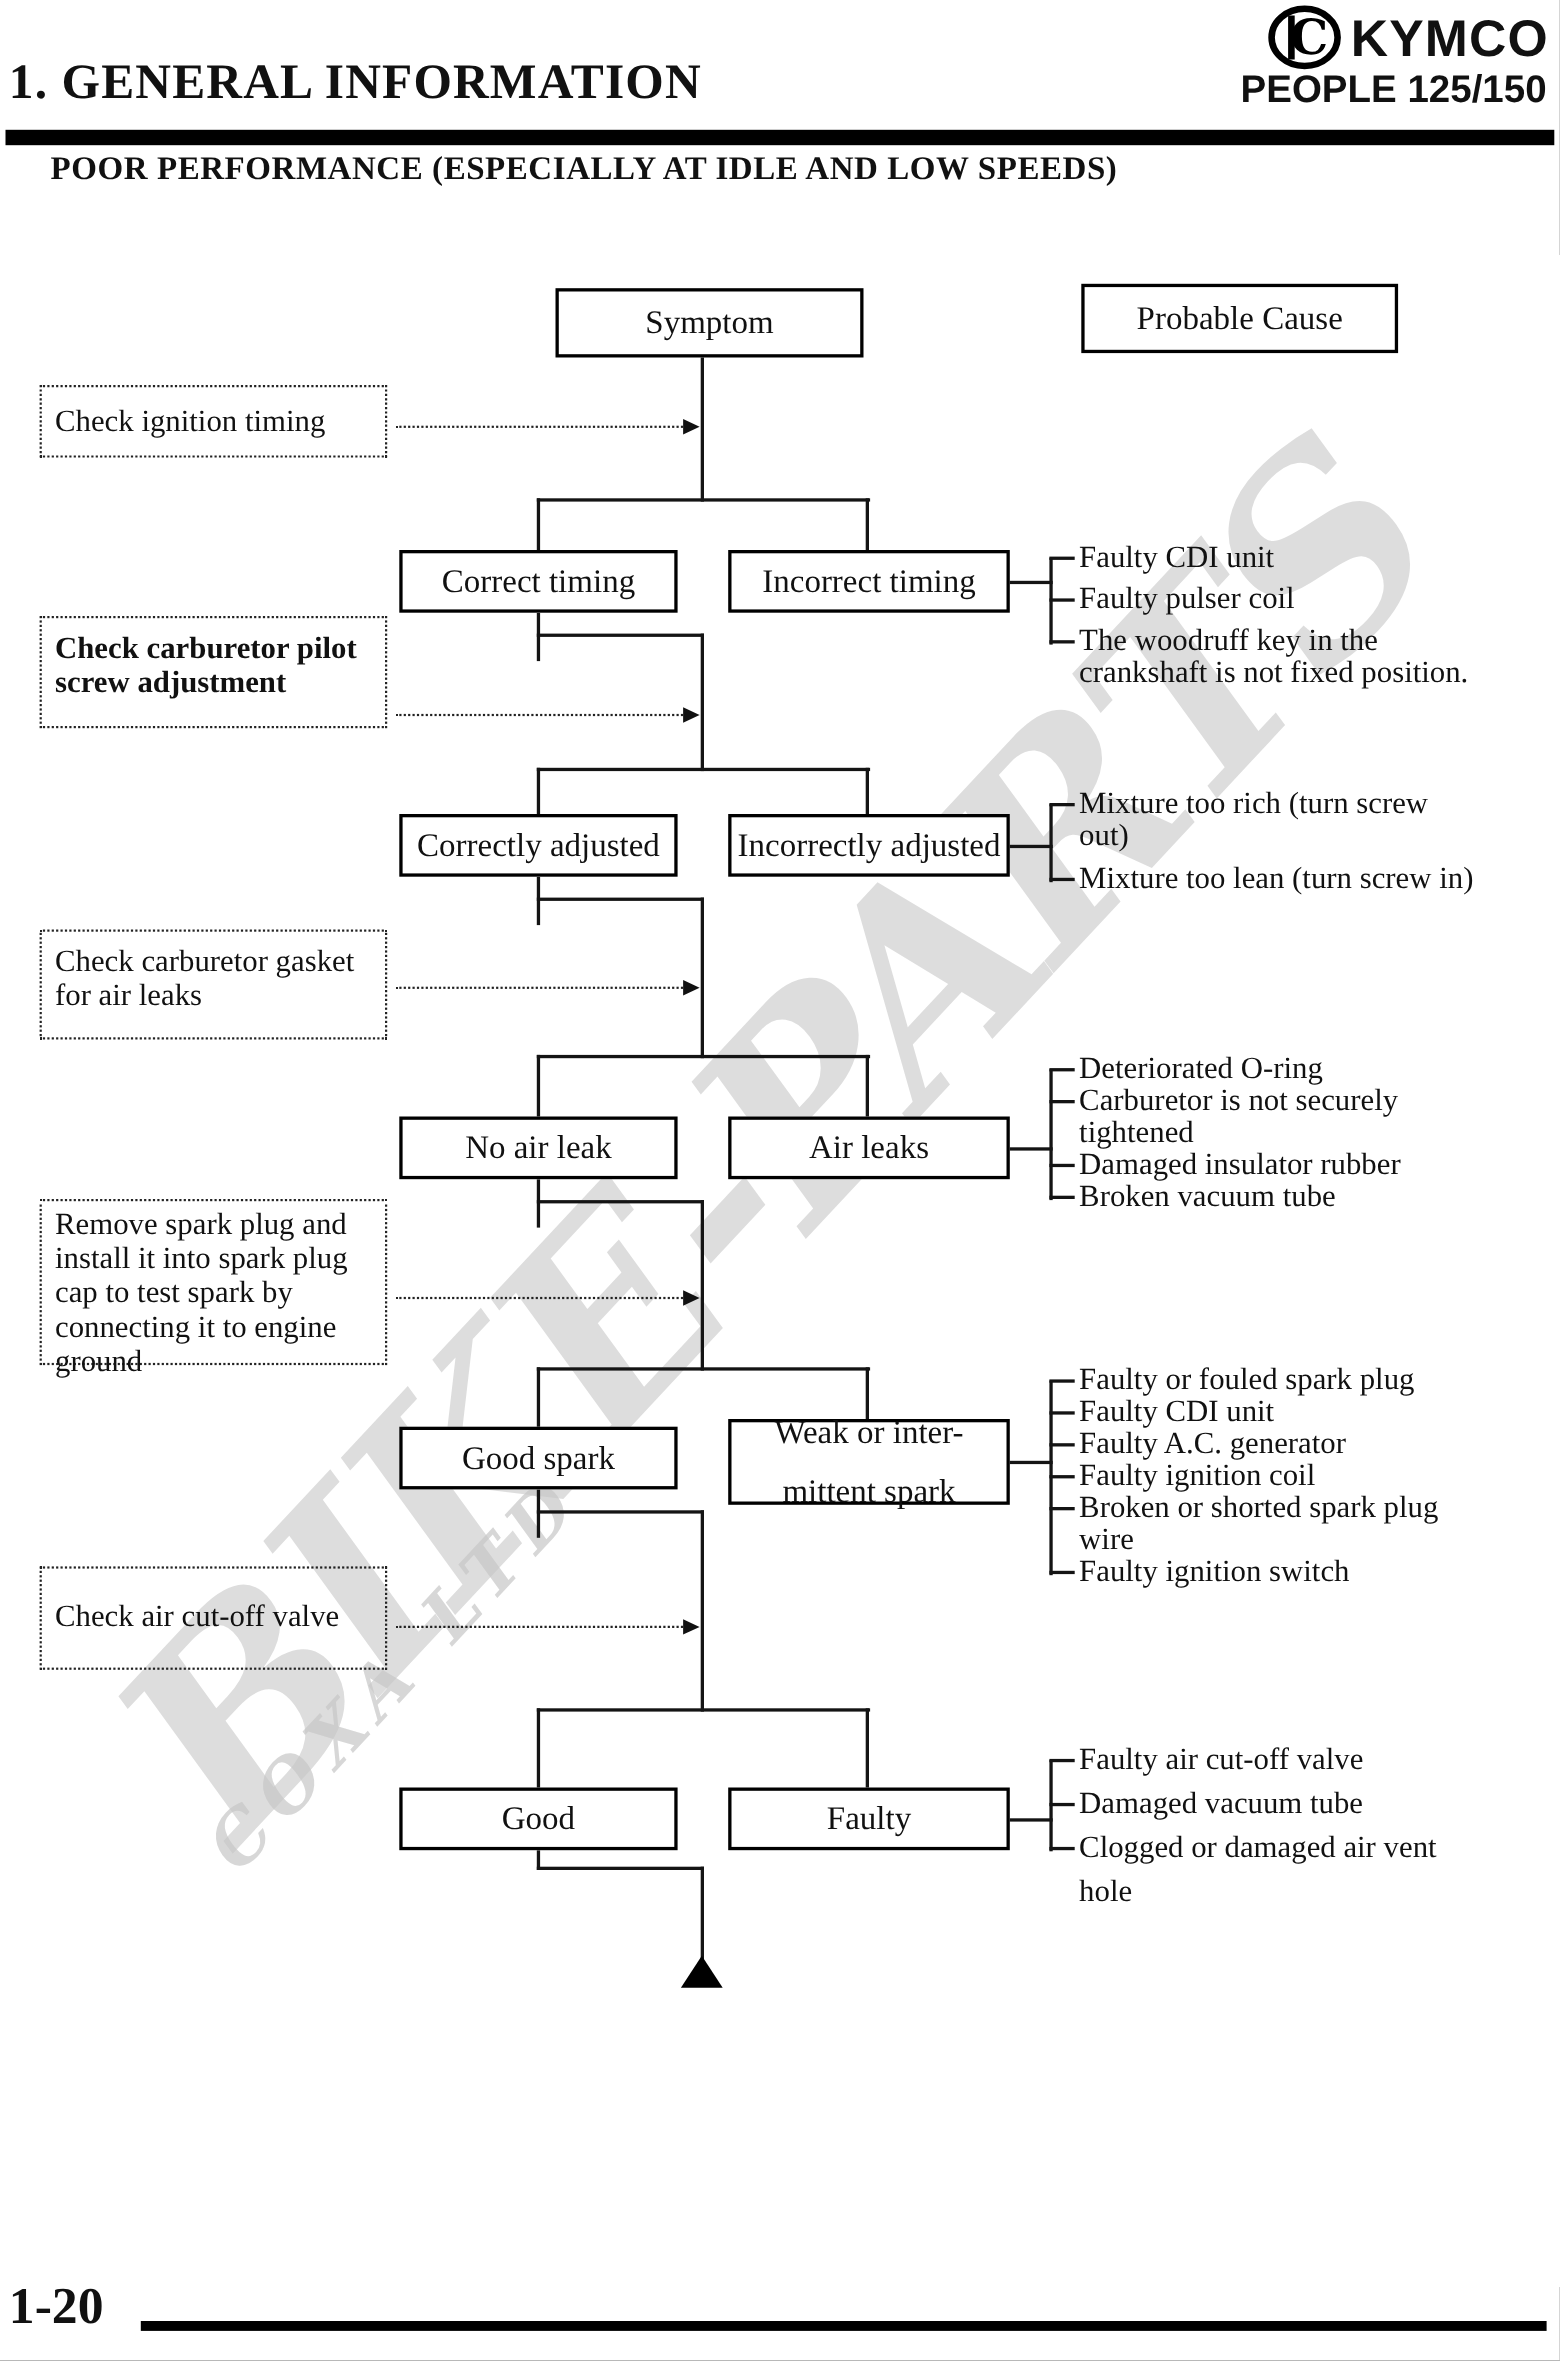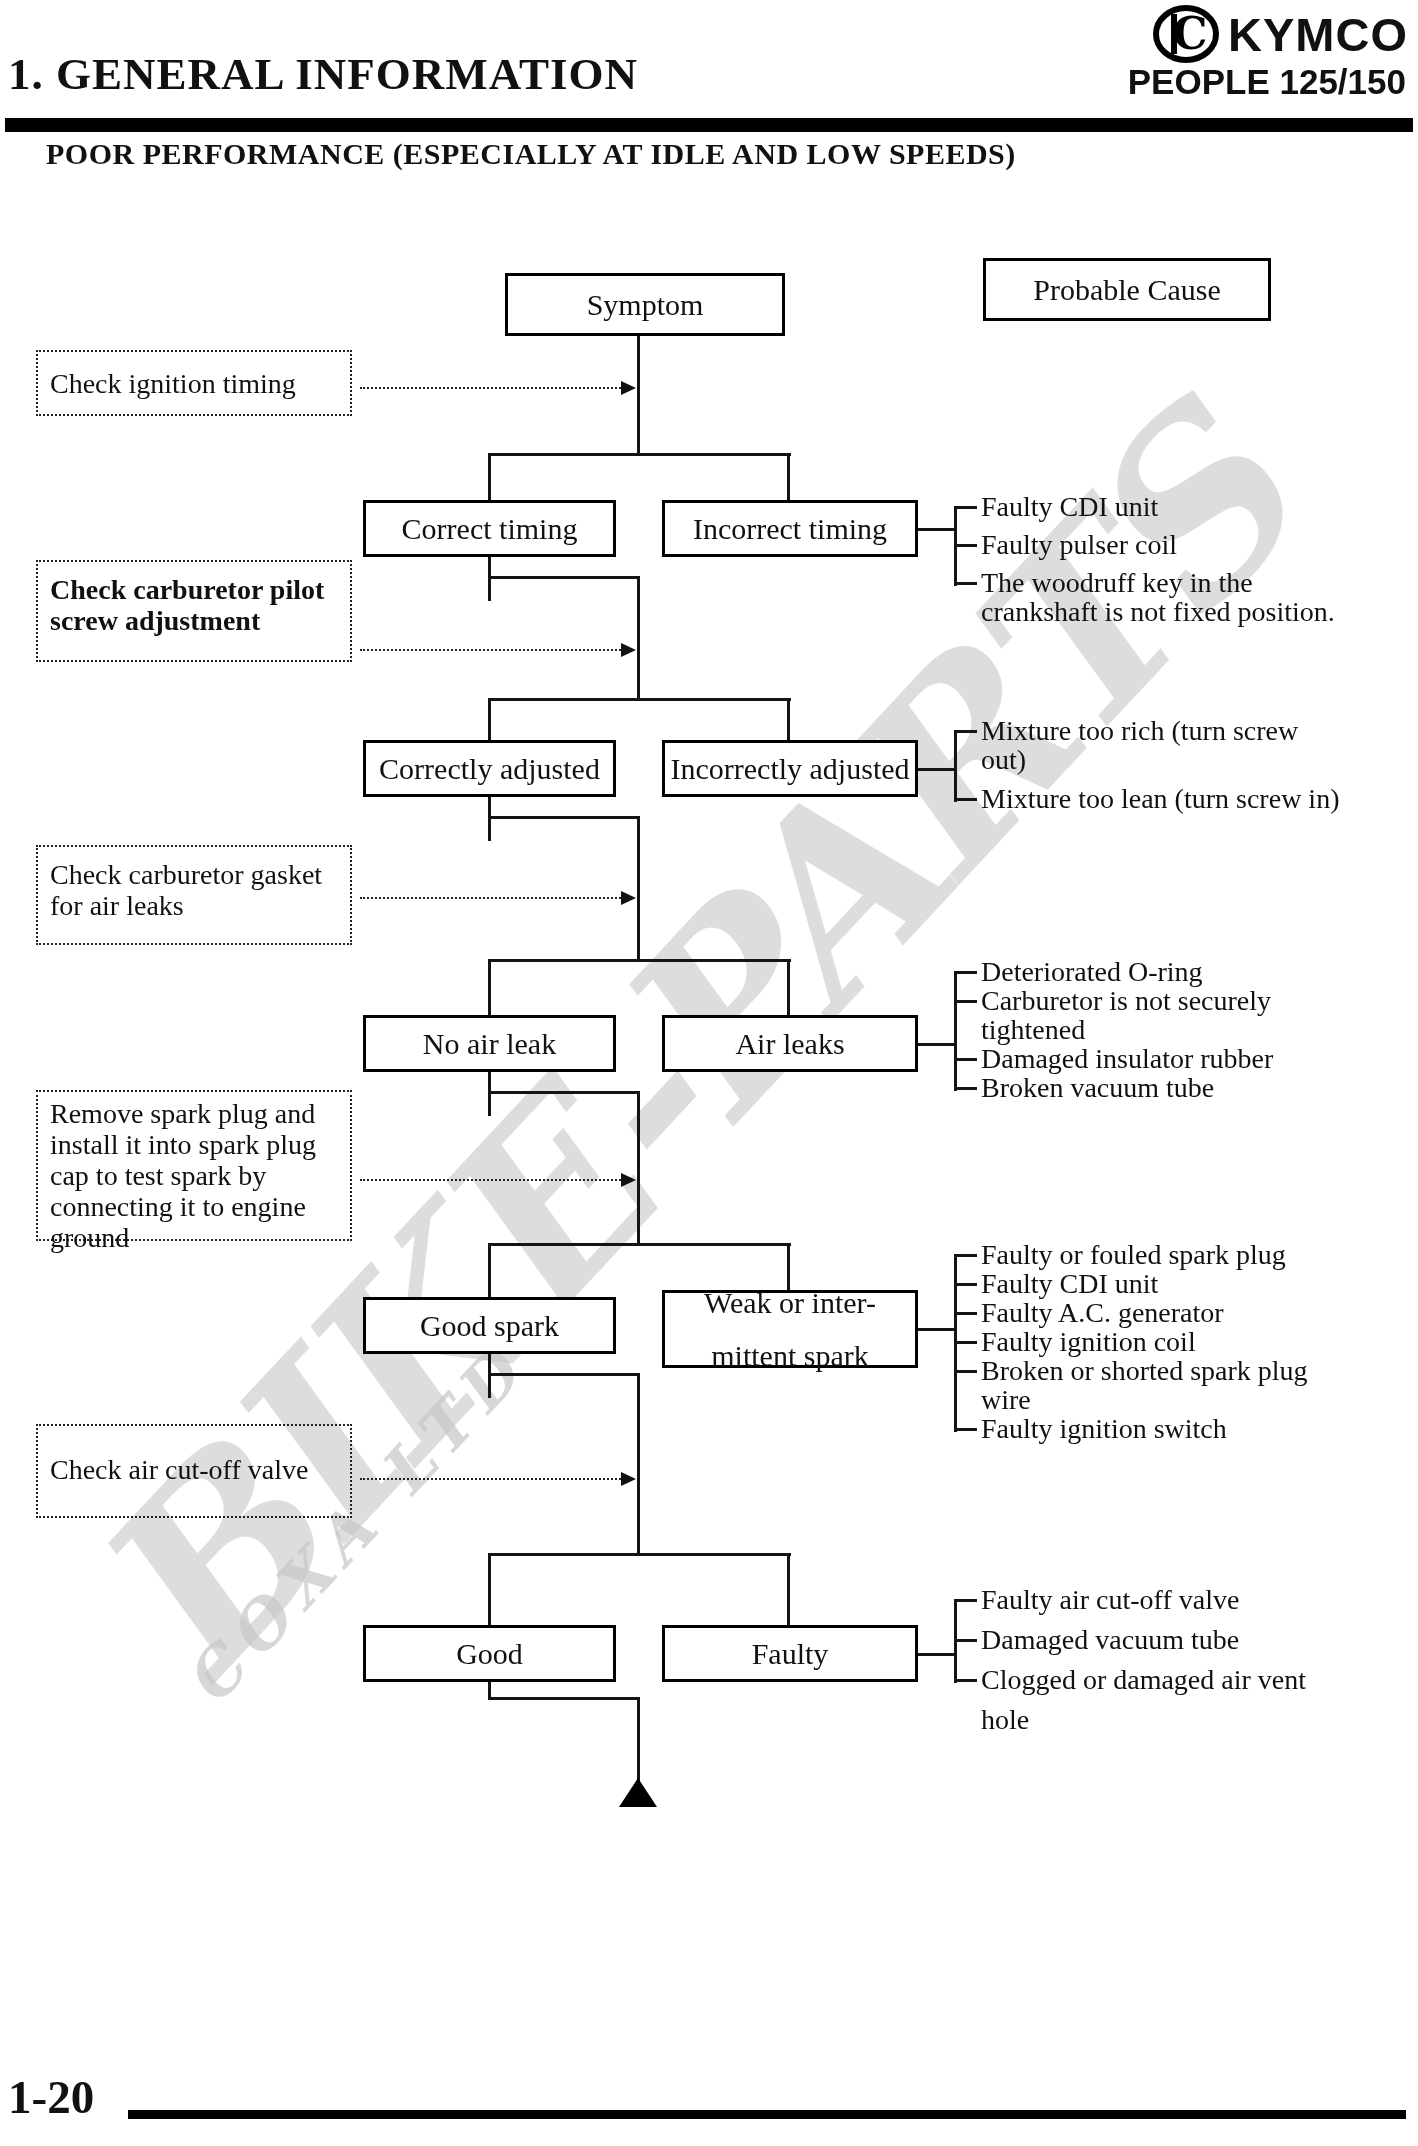--- a/index.html
+++ b/index.html
@@ -56,21 +56,21 @@
       </svg>
     </span>
     <span id="brand">KYMCO</span>
   </div>
 
   <div id="chapter" class="hdr">1. GENERAL INFORMATION</div>
   <div id="model" class="hdr">PEOPLE 125/150</div>
   <div id="bar"></div>
   <div id="sectionTitle">POOR PERFORMANCE (ESPECIALLY AT IDLE AND LOW SPEEDS)</div>
 
-  <div class="colbox" style="left:505px;top:273px;width:274px;">Symptom</div>
+  <div class="colbox" style="left:505px;top:262px;width:274px;">Symptom</div>
   <div class="colbox" style="left:983px;top:258px;width:282px;">Probable Cause</div>
 
   <div id="flow">
       <div class="ln" style="left: 637px; top: 315px; width: 3px; height: 141px;"></div>
       <div class="ln" style="left: 488px; top: 453px; width: 303px; height: 3px;"></div>
       <div class="ln" style="left: 488px; top: 453px; width: 3px; height: 50px;"></div>
       <div class="ln" style="left: 787px; top: 453px; width: 3px; height: 50px;"></div>
       <div class="box" style="left: 363px; top: 500px; width: 247px; height: 51px;">
         <div>Correct timing</div>
       </div>

